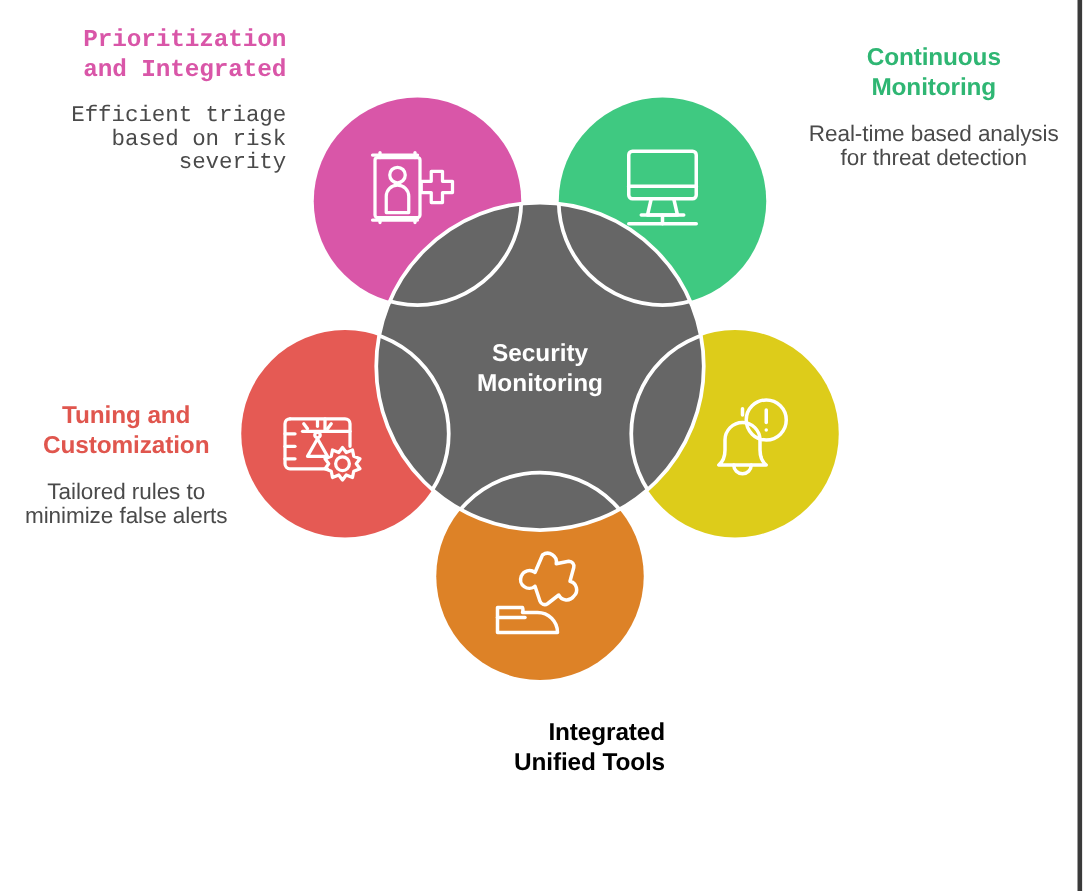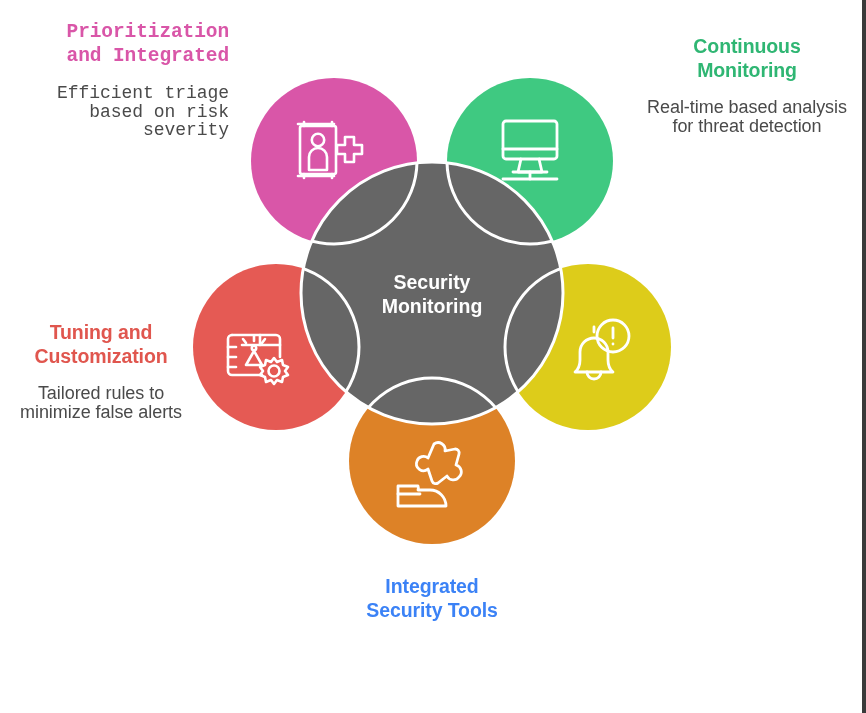--- a/index.html
+++ b/index.html
@@ -200,20 +200,20 @@
   <div class="label-block" id="block-tuning">
     <div class="label-title" style="color:#e0564e;">
       <span>Tuning and</span><br>
       <span>Customization</span>
     </div>
     <p class="label-desc gap-top">Tailored rules to minimize false alerts</p>
   </div>
 
 
   <div class="label-block" id="block-integrated">
-    <div class="label-title" style="color:#3b82f6;">
+    <div class="label-title" style="color:#000000;text-align:right;">
       <span>Integrated</span><br>
-      <span>Security Tools</span>
+      <span>Unified Tools</span>
     </div>
   </div>
 
   <div id="edge-right"></div>
 </div>
 
 </body></html>

